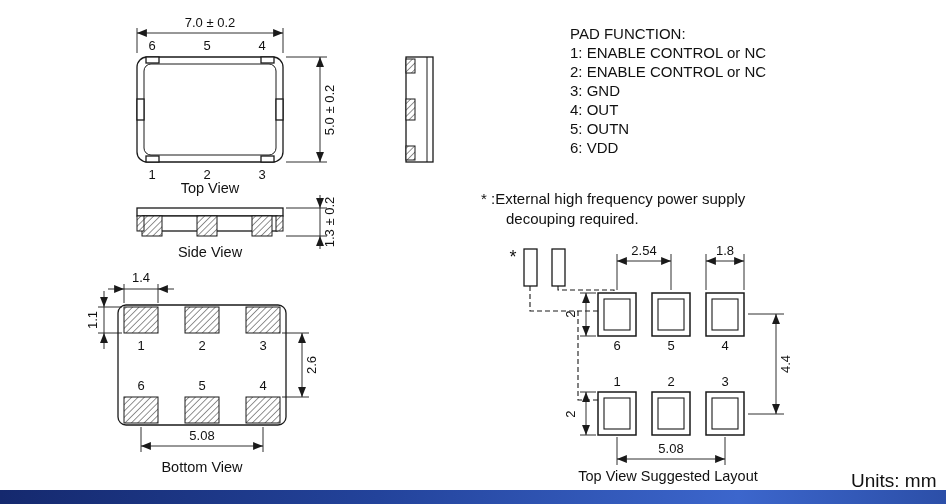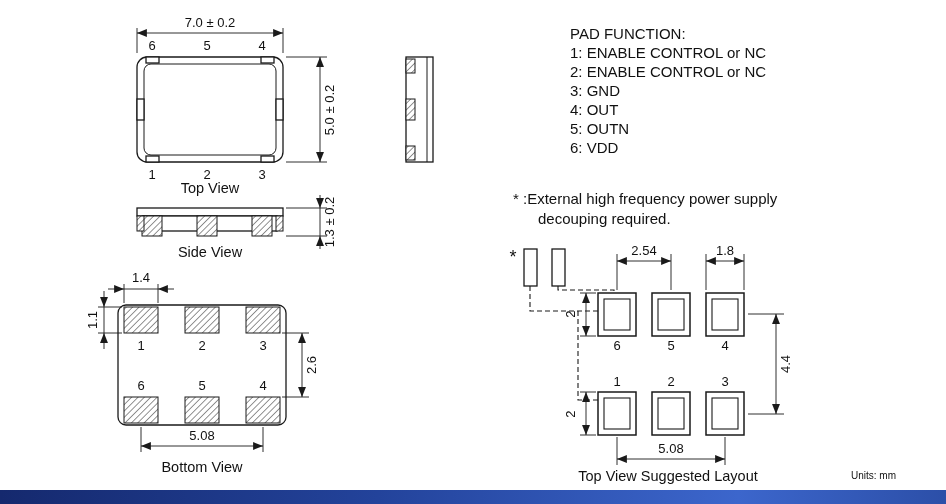--- a/index.html
+++ b/index.html
@@ -20,21 +20,21 @@
   .arrseg{stroke:#1a1a1a;stroke-width:0.9;fill:none;marker-end:url(#arr)}
   .dash{fill:none;stroke:#1a1a1a;stroke-width:1.1;stroke-dasharray:5 3}
 
   
   svg text{font-family:"Liberation Sans",sans-serif;font-size:13px;fill:#111}
   svg text.viewlabel{font-size:14.5px}
   svg text.star{font-size:18px}
   .txtblock{position:absolute;color:#111;font-size:15px;line-height:19px;white-space:nowrap}
   .note-block{line-height:20px}
   .note-line2{margin-left:25px}
-  .units{position:absolute;left:851px;top:470px;font-size:10px;color:#111;white-space:nowrap}
+  .units{position:absolute;left:851px;top:470px;font-size:19px;color:#111;white-space:nowrap}
 
   .footer-bar{position:absolute;left:0;bottom:0;width:946px;height:14px;
     background:linear-gradient(90deg,#15296e 0%,#23439b 40%,#3c66cc 78%,#2c4fa8 100%)}
 </style>
 </head>
 <body>
 
 <div class="canvas">
 
 <svg width="946" height="504" viewBox="0 0 946 504">
@@ -241,21 +241,21 @@
 <div class="txtblock" style="left:570px;top:24px">
   <div>PAD FUNCTION:</div>
   <div>1: ENABLE CONTROL or NC</div>
   <div>2: ENABLE CONTROL or NC</div>
   <div>3: GND</div>
   <div>4: OUT</div>
   <div>5: OUTN</div>
   <div>6: VDD</div>
 </div>
 
-<div class="txtblock note-block" style="left:513px;top:189px">
+<div class="txtblock note-block" style="left:481px;top:189px">
   <div>* :External high frequency power supply</div>
   <div class="note-line2">decouping required.</div>
 </div>
 
 <div class="units">Units: mm</div>
 
 <div class="footer-bar"></div>
 
 </div>
 

